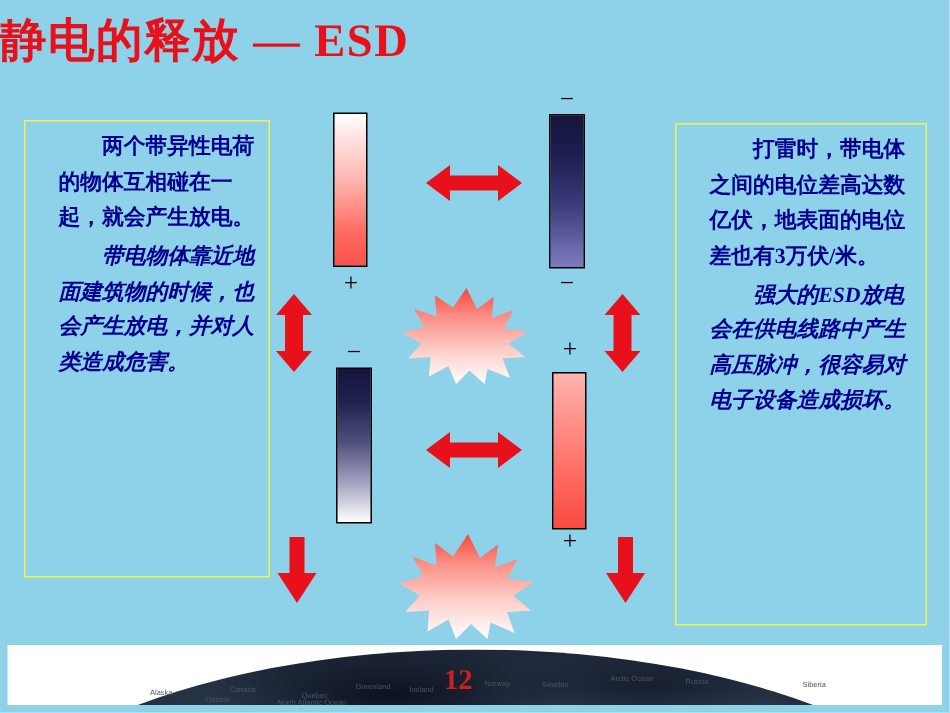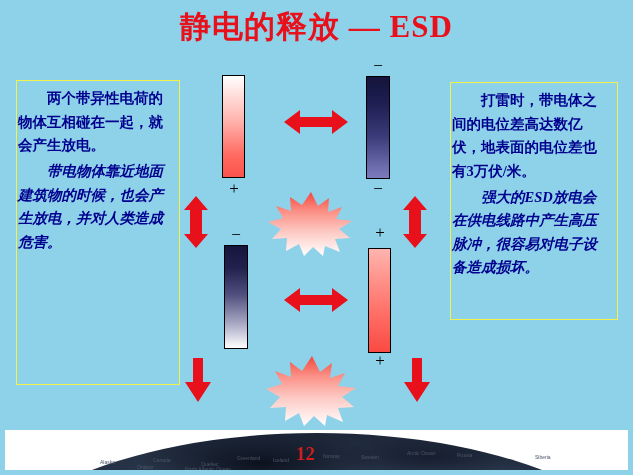--- a/index.html
+++ b/index.html
@@ -19,52 +19,52 @@
     background: #8ed2ea;
     overflow: hidden;
   }
 
   
   #title {
     position: absolute;
     left: 0;
     top: 6px;
     width: 633px;
-    text-align: center;
+    text-align: left;
     color: #e8111b;
     font-size: 31px;
     font-weight: bold;
     font-family: "Liberation Serif", "DejaVu Serif", serif;
     letter-spacing: 1px;
     white-space: nowrap;
   }
 
   
   .textbox {
     position: absolute;
     border: 1px solid #f2f24a;
     box-sizing: border-box;
     color: #00008f;
     font-size: 14.5px;
     font-weight: bold;
     font-family: "Liberation Serif", "DejaVu Serif", serif;
     line-height: 1.63;
-    padding: 6px 7px 4px 1px;
+    padding: 6px 7px 4px 22px;
   }
   #left-box {
     left: 16px;
     top: 80px;
     width: 164px;
     height: 305px;
   }
   #right-box {
     left: 450px;
     top: 82px;
     width: 168px;
-    height: 238px;
+    height: 335px;
   }
   .para {
     margin: 0;
     text-indent: 2em;
   }
   .para + .para {
     margin-top: 2px;
     font-style: italic;
   }
 

